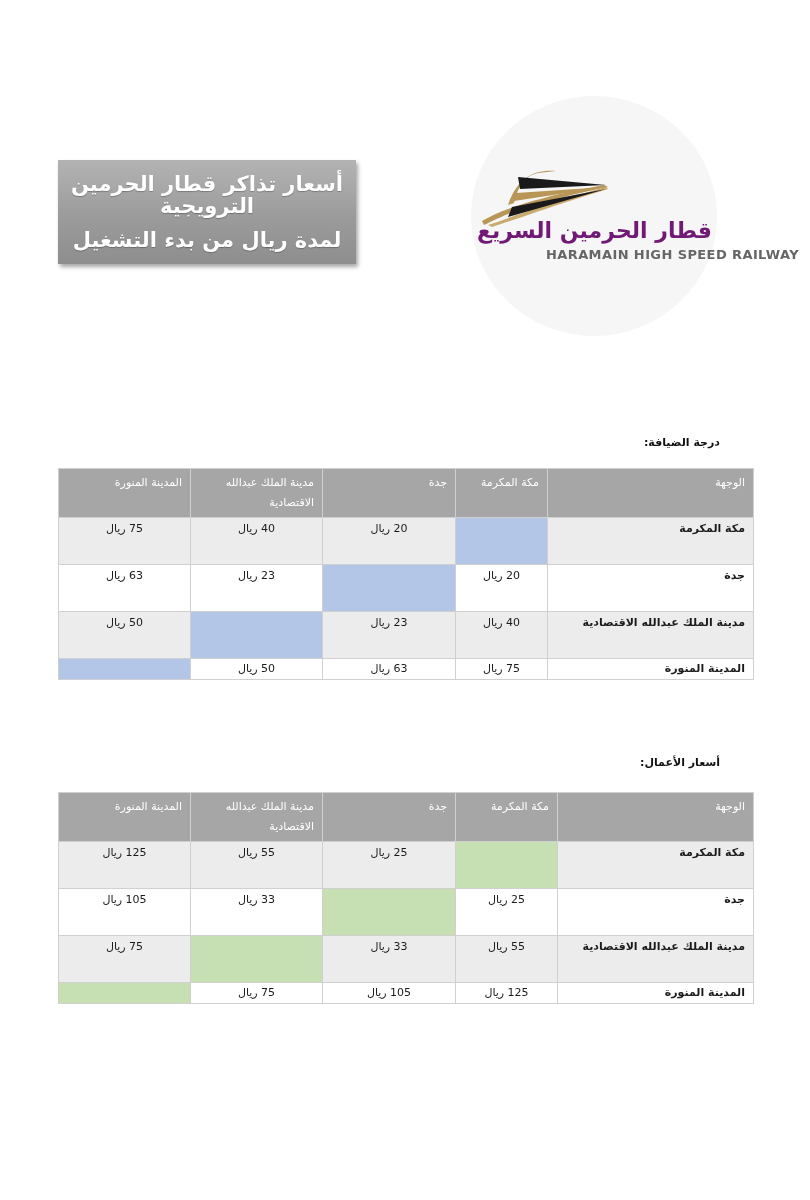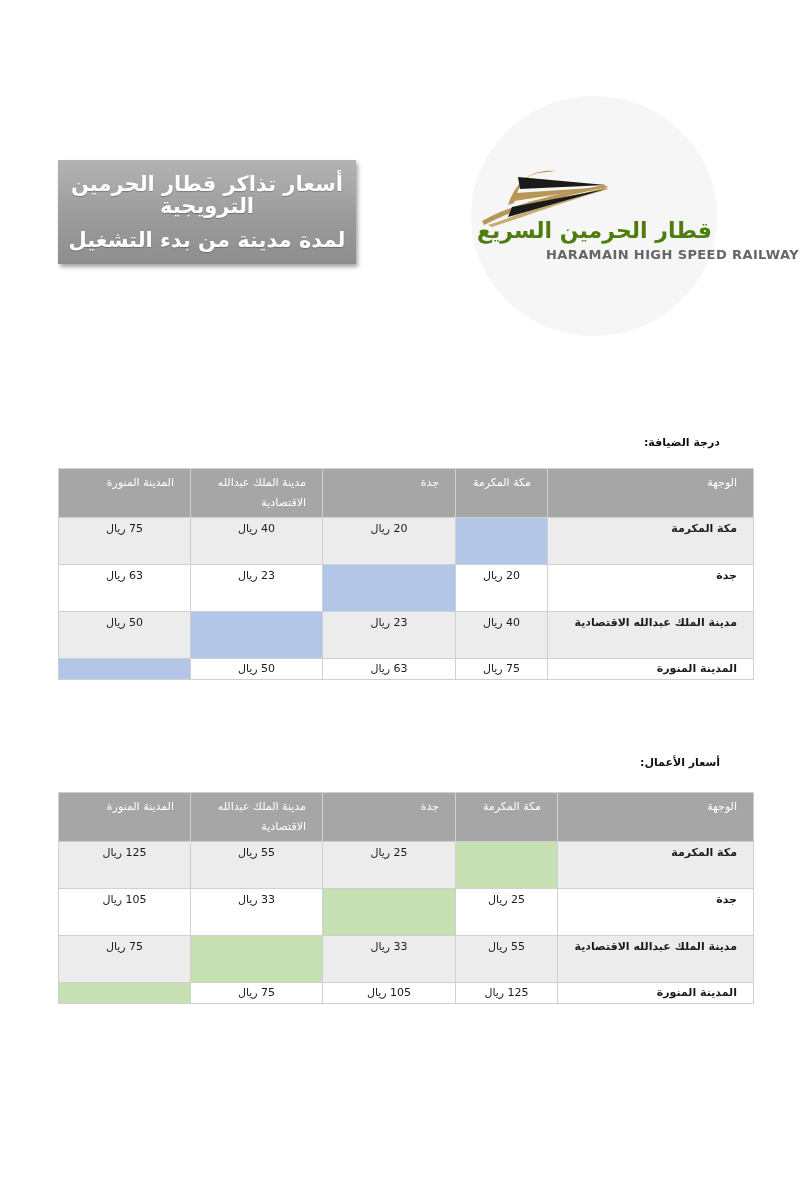--- a/index.html
+++ b/index.html
@@ -16,55 +16,55 @@
   }
   .title-box .line { font-size: 21px; font-weight: bold; line-height: 22px; text-shadow: 0 1px 1px rgba(0,0,0,0.25); }
 
   .logo-circle {
     position: absolute; left: 471px; top: 96px; width: 246px; height: 240px; border-radius: 50%;
     background: #f6f6f6;
   }
   .logo-mark { position: absolute; left: 478px; top: 165px; width: 132px; height: 62px; }
   .logo-ar {
     position: absolute; left: 536px; top: 218px; width: 176px; direction: rtl; 
-    color: #4d7c0f; font-size: 22px; font-weight: bold; line-height: 26px; white-space: nowrap;
+    color: #701a75; font-size: 22px; font-weight: bold; line-height: 26px; white-space: nowrap;
   }
   .logo-en {
     position: absolute; left: 546px; top: 247px; color: #666; font-size: 13px; font-weight: bold;
     letter-spacing: 0.4px; white-space: nowrap;
   }
 
   .section-label {
     position: absolute; direction: rtl; text-align: center; right: 90px;
     font-size: 11px; font-weight: bold; color: #111;
   }
 
   table.fares {
     position: absolute; left: 58px; width: 695px; border-collapse: collapse; direction: rtl;
     table-layout: fixed; font-size: 11px; color: #1a1a1a;
   }
   table.fares th, table.fares td {
-    border: 1px solid #d0d0d0; vertical-align: top; padding: 4px 16px; text-align: right;
+    border: 1px solid #d0d0d0; vertical-align: top; padding: 4px 8px; text-align: right;
   }
   table.fares th { background: #a6a6a6; color: #ffffff; font-weight: normal; line-height: 20px; }
   table.fares td.num { text-align: center; padding-right: 0; padding-left: 0; }
   table.fares td.rowhead { font-weight: bold; }
   table.fares tr.shade td { background: #ececec; }
   table.fares tr.plain td { background: #ffffff; }
   table.fares td.diag-blue { background: #b4c6e7 !important; }
   table.fares td.diag-green { background: #c6e0b4 !important; }
   table.fares tr.tall td { height: 38px; }
   table.fares tr.short td { height: 14px; padding-top: 3px; padding-bottom: 3px; }
 </style>
 </head>
 <body>
 
 <div class="title-box">
   <div class="line">أسعار تذاكر قطار الحرمين الترويجية</div>
-  <div class="line">لمدة مدينة من بدء التشغيل</div>
+  <div class="line">لمدة ريال من بدء التشغيل</div>
 </div>
 
 <div class="logo-circle"></div>
 <svg class="logo-mark" viewBox="0 0 132 62">
   <path d="M6 60 C20 54, 40 40, 130 22 L126 20 C50 34, 22 46, 4 56 Z" fill="#b89656"></path>
   <path d="M14 62 C40 54, 70 42, 130 24 L128 22 C70 38, 40 50, 10 60 Z" fill="#c9ab6e"></path>
   <path d="M30 40 C40 10, 60 4, 78 6 L60 8 C48 10, 40 20, 36 38 Z" fill="#b89656"></path>
   <path d="M40 12 L128 20 L42 24 Z" fill="#1a1a1a"></path>
   <path d="M38 28 L128 22 L36 36 Z" fill="#b89656"></path>
   <path d="M34 42 L128 24 L30 52 Z" fill="#1a1a1a"></path>

